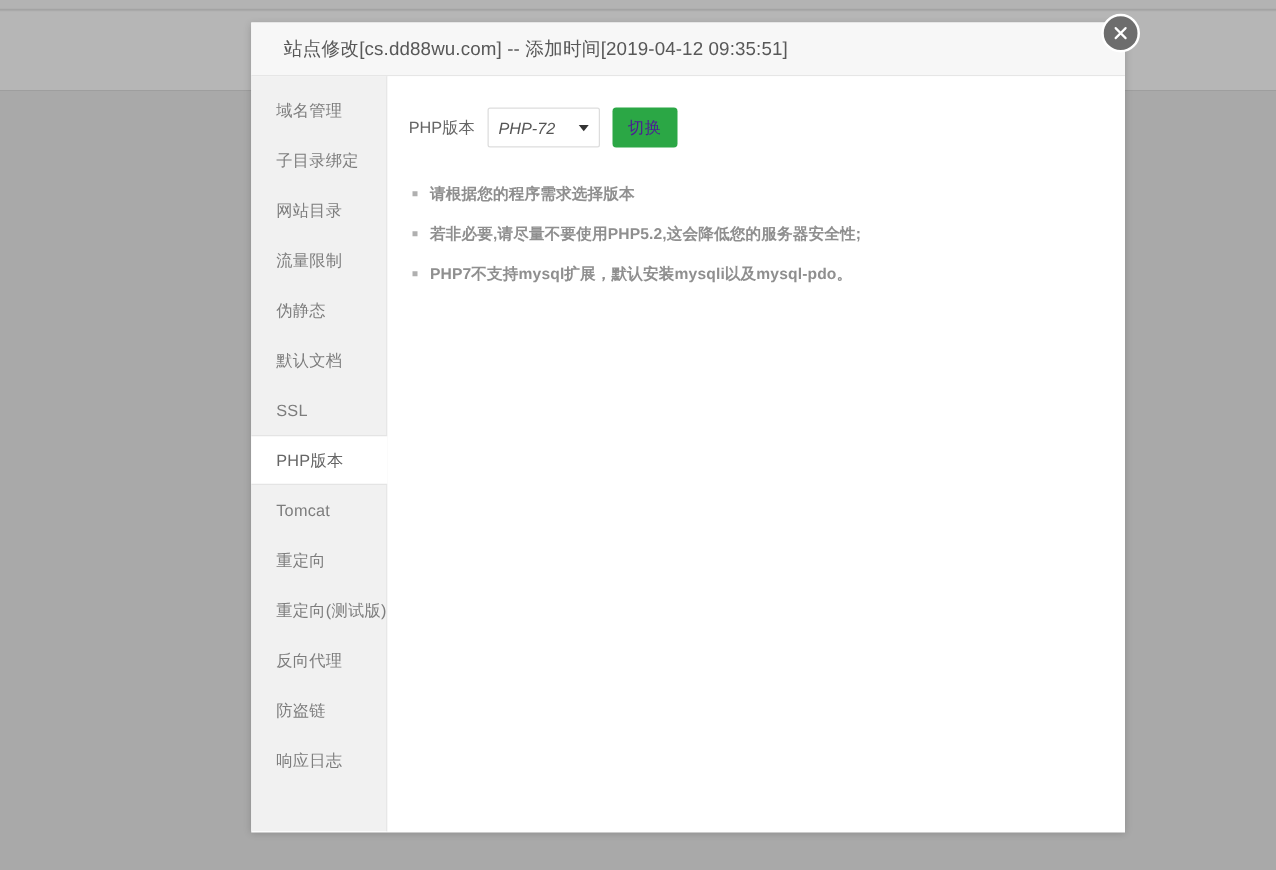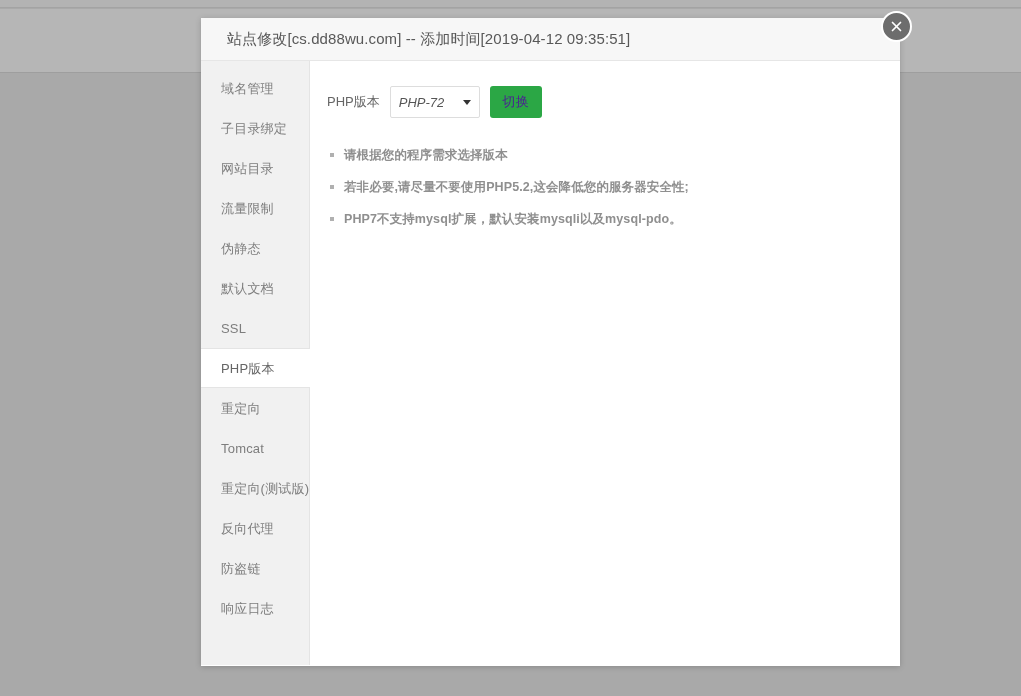--- a/index.html
+++ b/index.html
@@ -225,22 +225,22 @@
 
     <div id="sidebar">
       <div class="side-item">域名管理</div>
       <div class="side-item">子目录绑定</div>
       <div class="side-item">网站目录</div>
       <div class="side-item">流量限制</div>
       <div class="side-item">伪静态</div>
       <div class="side-item">默认文档</div>
       <div class="side-item">SSL</div>
       <div class="side-item active">PHP版本</div>
+      <div class="side-item">Tomcat</div>
       <div class="side-item">重定向</div>
-      <div class="side-item">Tomcat</div>
       <div class="side-item">重定向(测试版)</div>
       <div class="side-item">反向代理</div>
       <div class="side-item">防盗链</div>
       <div class="side-item">响应日志</div>
     </div>
 
     <div id="content">
 
       <div id="php-form-row">
         <span id="php-version-label">PHP版本</span>

